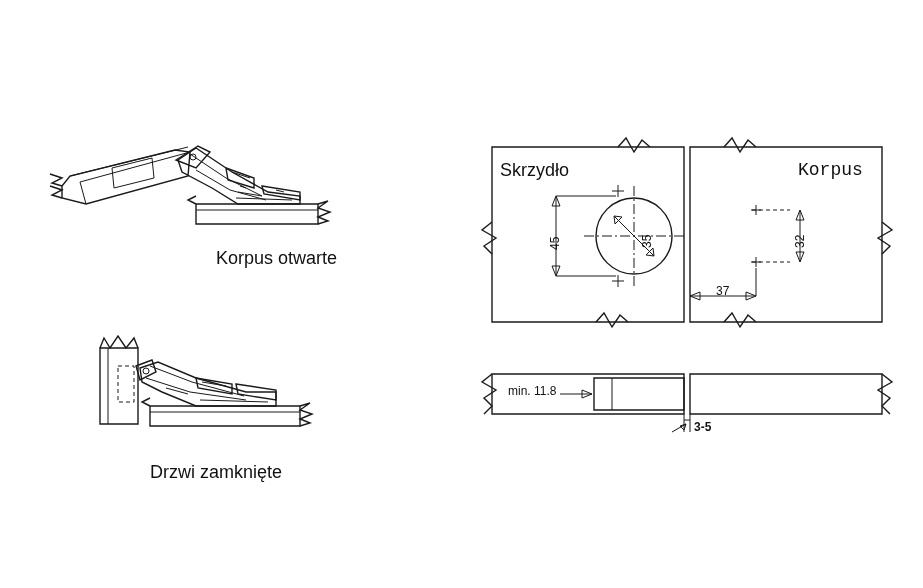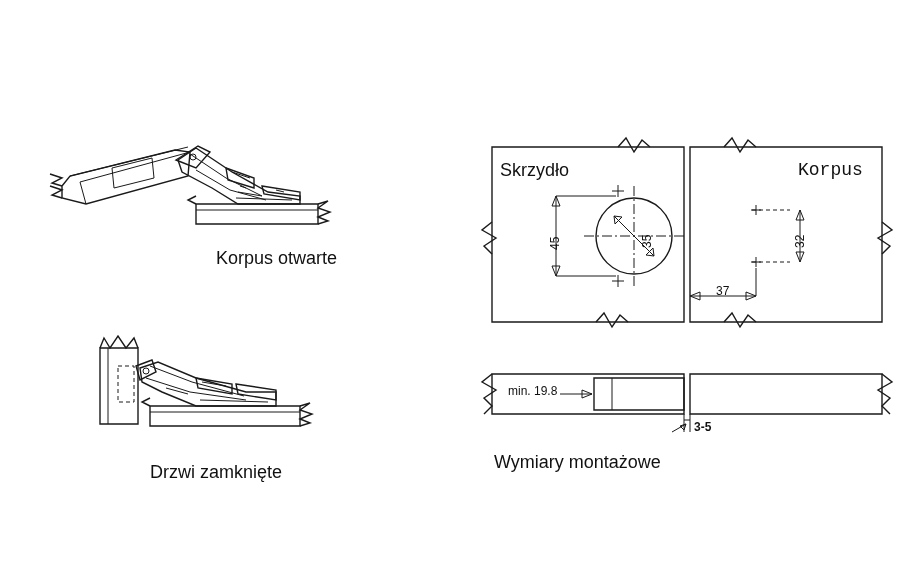--- a/index.html
+++ b/index.html
@@ -192,19 +192,18 @@
   <div class="label" style="left:798px; top:160px;font-family:Liberation Mono, monospace;">Korpus</div>
 
   <div class="dim vert" style="left:548px; top:250px;">45</div>
 
   <div class="dim vert" style="left:640px; top:248px;">35</div>
 
   <div class="dim vert" style="left:793px; top:248px;">32</div>
 
   <div class="dim" style="left:716px; top:284px;">37</div>
 
-  <div class="dim" style="left:508px; top:384px;">min. 19.8</div>
+  <div class="dim" style="left:508px; top:384px;">min. 11.8</div>
 
   <div class="dim" style="left:694px; top:420px;font-weight:bold;">3-5</div>
 
-  <div class="label" style="left:494px; top:452px;">Wymiary montażowe</div>
 
 </div>
 
 </body></html>

